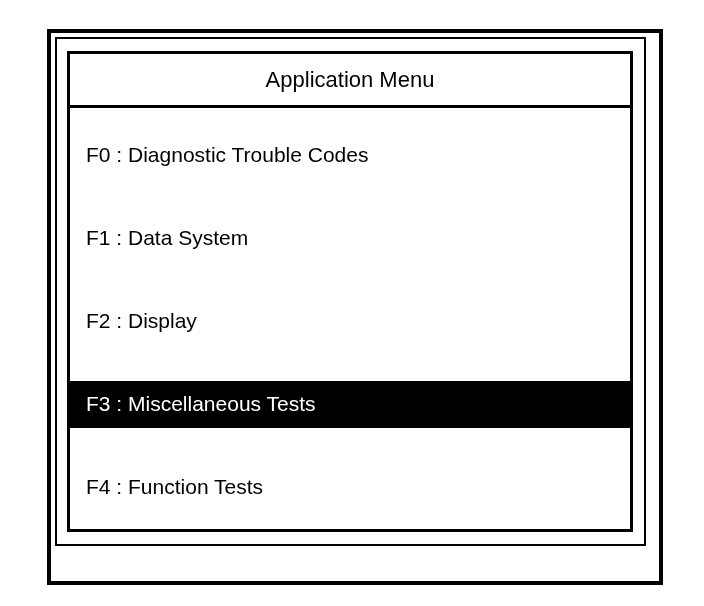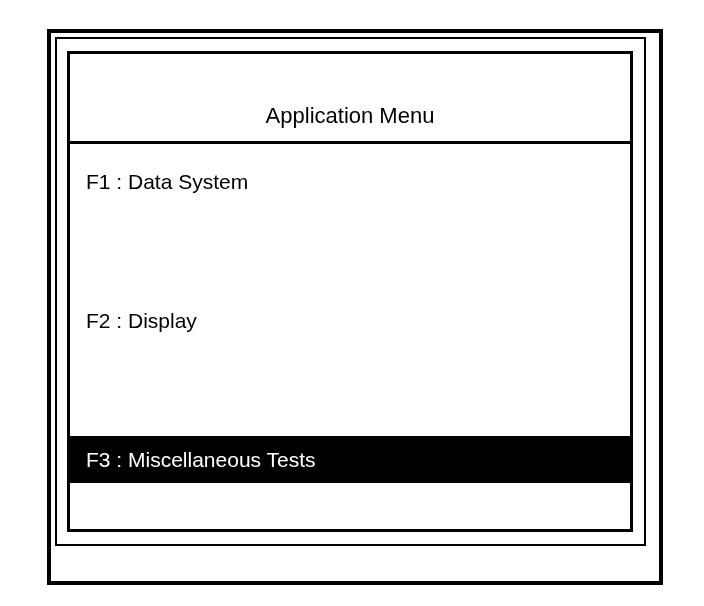--- a/index.html
+++ b/index.html
@@ -34,21 +34,20 @@
     border: 3px solid var(--fg, #000000);
     box-sizing: border-box;
   }
   .menu-title {
     height: 51px;
     display: flex;
     align-items: center;
     justify-content: center;
     font-size: 22px;
     border-bottom: 3px solid var(--fg, #000000);
-    margin-top: 36px;
   }
   .menu-items {
     position: absolute;
     left: 0; right: 0;
     top: 54px; bottom: 0;
     display: flex;
     flex-direction: column;
     padding-top: 5px;
     box-sizing: border-box;
   }
@@ -76,31 +75,37 @@
 <body style="--bg: #ffffff; --fg: #000000; --hl-bg: #000000; --hl-fg: #ffffff;">
 
 <div class="outer-frame">
   <div class="screen-frame">
     <div class="menu-panel">
 
       <div class="menu-title">Application Menu</div>
 
       <div class="menu-items">
 
+        <div class="menu-item">
+          <span class="item-bar">F0 : Diagnostic Trouble Codes</span>
+        </div>
 
         <div class="menu-item">
           <span class="item-bar">F1 : Data System</span>
         </div>
 
         <div class="menu-item">
           <span class="item-bar">F2 : Display</span>
         </div>
 
         <div class="menu-item selected">
           <span class="item-bar">F3 : Miscellaneous Tests</span>
         </div>
 
+        <div class="menu-item">
+          <span class="item-bar">F4 : Function Tests</span>
+        </div>
 
 
       </div>
     </div>
   </div>
 </div>
 
 </body></html>

